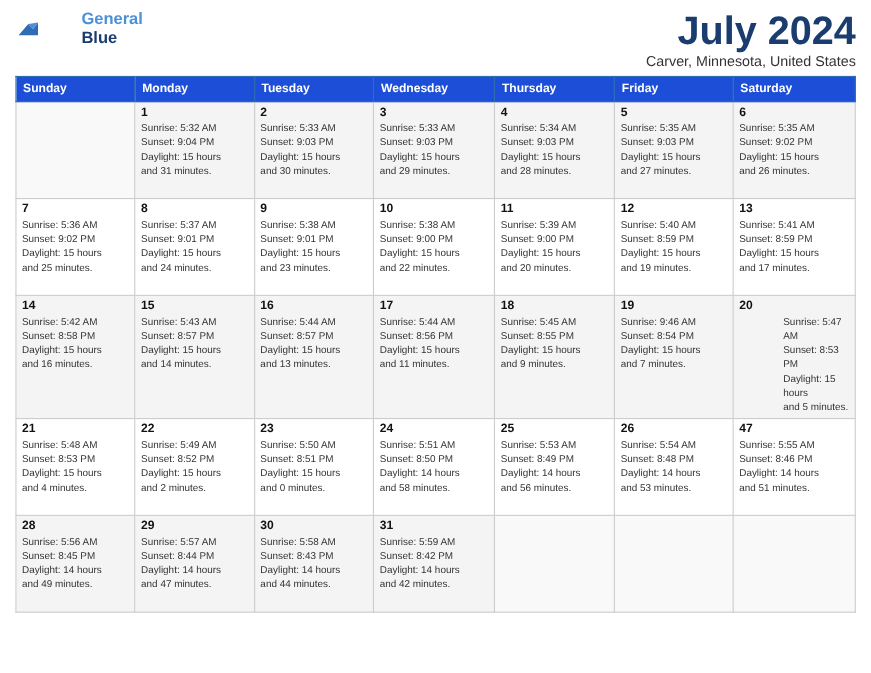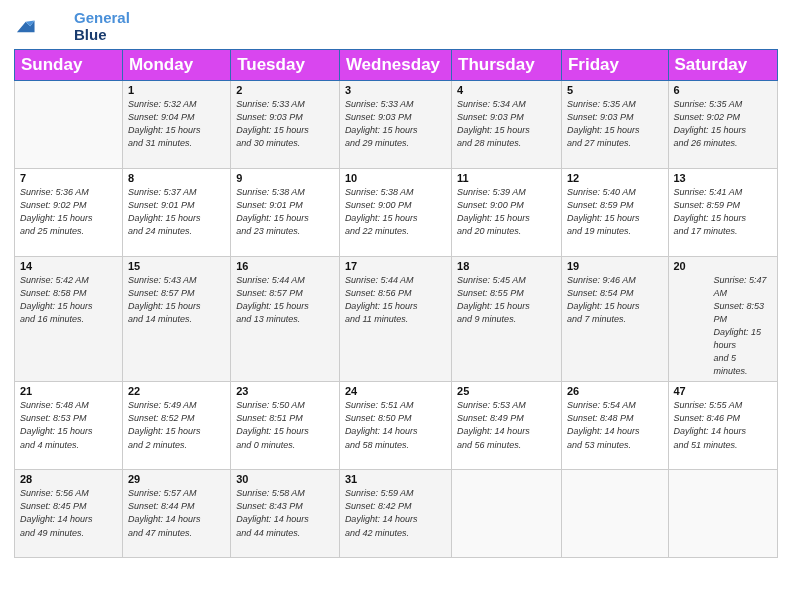--- a/index.html
+++ b/index.html
@@ -54,25 +54,25 @@
       font-size: 13px;
       color: #333;
       margin-top: 2px;
     }
     .calendar {
       width: 100%;
       border-collapse: collapse;
       font-size: 9.5px;
     }
     .calendar th {
-      background: #d946ef;
+      background: #1d4ed8;
       color: #fff;
       text-align: left;
       padding: 5px 6px;
-      font-size: 17px;
+      font-size: 11px;
       font-weight: bold;
       border: 1px solid #2e6db4;
     }
     .calendar td {
       vertical-align: top;
       border: 1px solid #ccc;
       padding: 3px 5px;
       width: 113px;
       height: 88px;
     }
@@ -83,21 +83,20 @@
       font-weight: bold;
       font-size: 11px;
       color: #111;
       display: block;
       margin-bottom: 2px;
     }
     .day-info {
       color: #333;
       font-size: 9px;
       line-height: 1.45;
-      font-style: italic;
     }
     .row-shade {
       background: #f4f4f4;
     }
     .row-white {
       background: #fff;
     }
   </style>
 </head>
 <body>
@@ -105,20 +104,24 @@
 <div class="page">
   <div class="header">
     <div class="logo">
       <svg class="logo-bird" viewBox="0 0 30 30" xmlns="http://www.w3.org/2000/svg">
         <polygon points="4,22 16,8 22,14 28,6 28,22" fill="#2e6db4"></polygon>
         <polygon points="16,8 22,14 28,6" fill="#4a90d9"></polygon>
       </svg>
       <div>
         <div class="logo-text"><span>General</span><br><span style="color:#1a3c6e">Blue</span></div>
       </div>
+    </div>
+    <div class="title-section">
+      <div class="month-title">July 2024</div>
+      <div class="subtitle">Carver, Minnesota, United States</div>
     </div>
   </div>
 
   <table class="calendar">
     <thead>
       <tr>
         <th>Sunday</th>
         <th>Monday</th>
         <th>Tuesday</th>
         <th>Wednesday</th>

